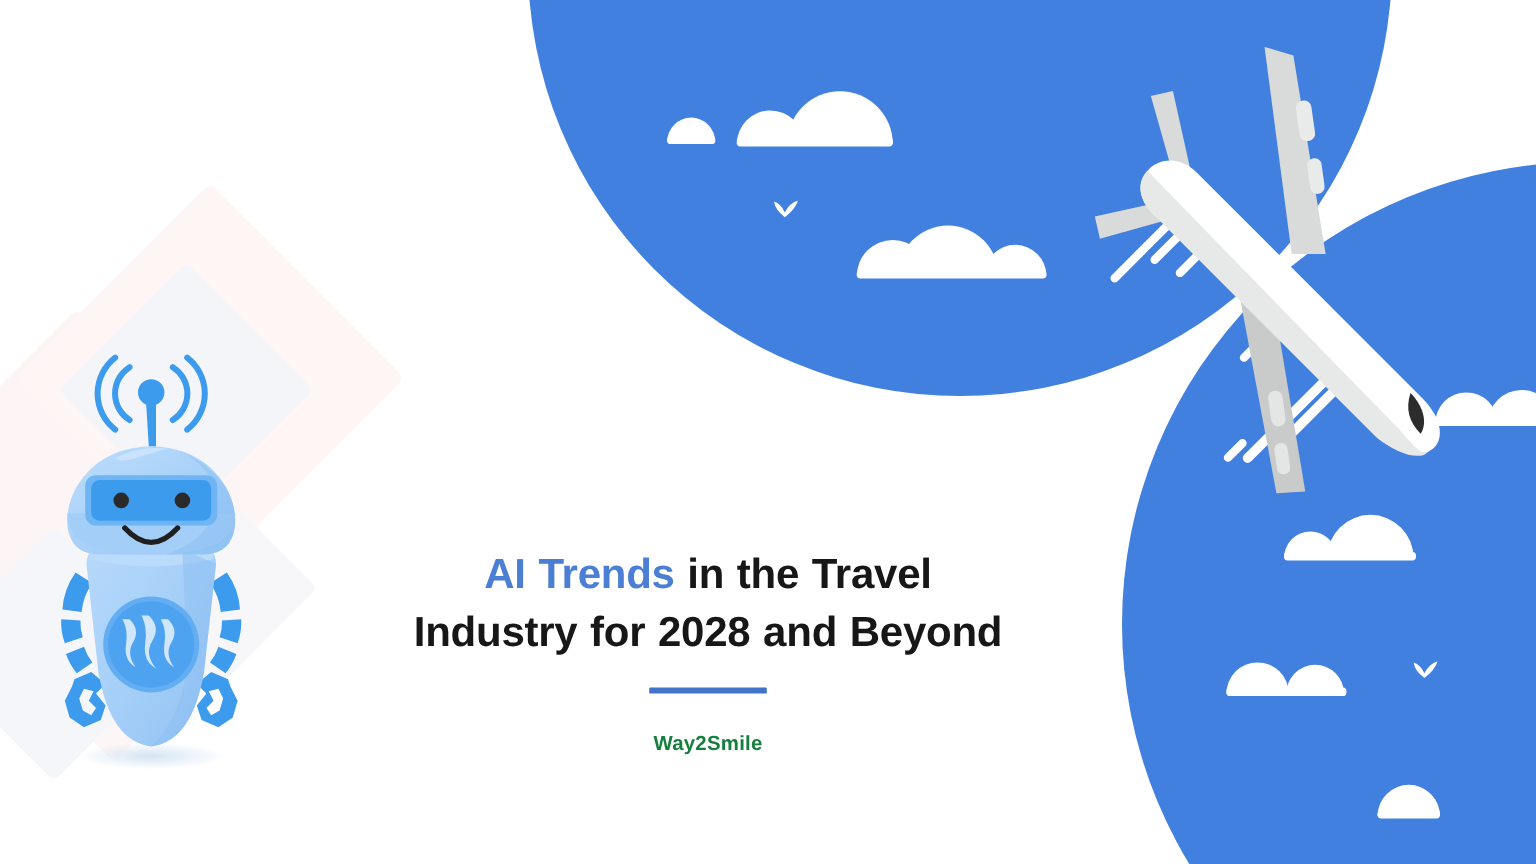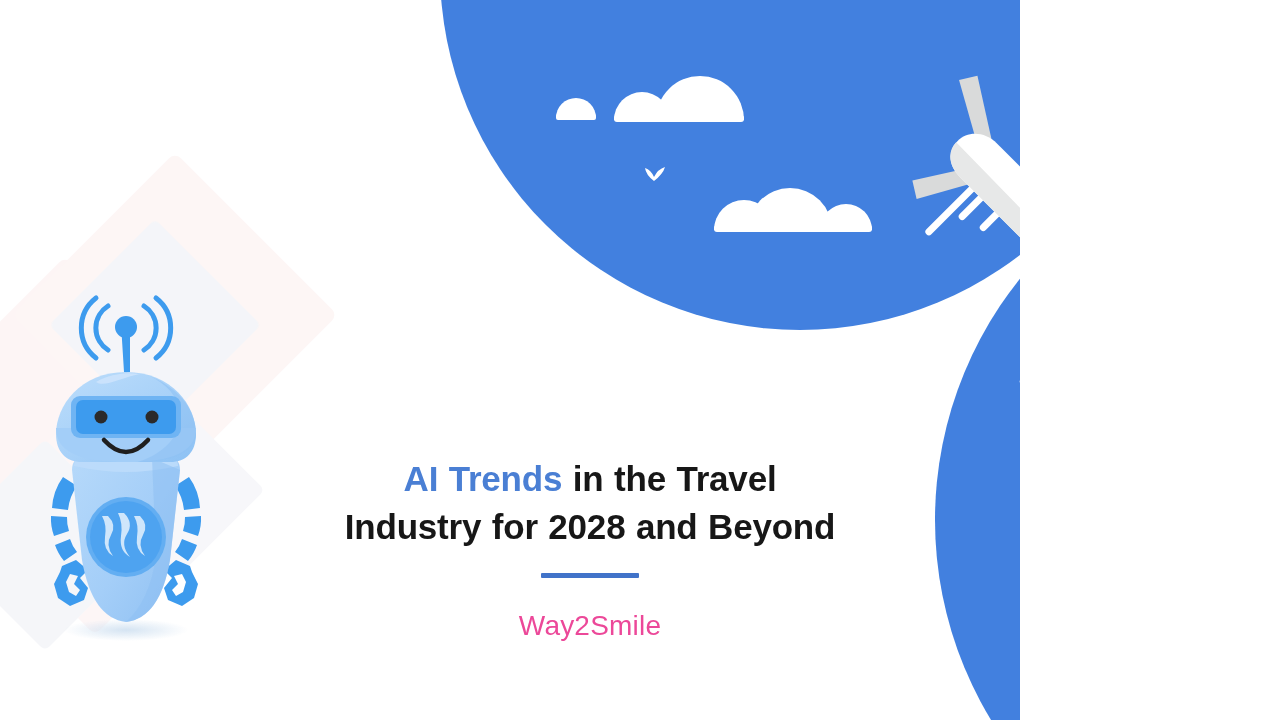--- a/index.html
+++ b/index.html
@@ -2,21 +2,21 @@
 <html><head>
 <meta charset="utf-8">
 <style>
   html,body{margin:0;padding:0;}
   body{
     width:1280px;height:720px;overflow:hidden;
     background:#ffffff;
     font-family:"Liberation Sans", sans-serif;
     position:relative;
   }
-  #stage{position:absolute;inset:0;width:1020px;height:720px;overflow:hidden;background:#fff;}
+  #stage{position:absolute;inset:0;width:1280px;height:720px;overflow:hidden;background:#fff;}
   .layer{position:absolute;inset:0;width:1280px;height:720px;}
   svg.layer{display:block;}
 
   
   #text-block{
     position:absolute;
     left:300px;top:455px;width:580px;
     text-align:center;
     z-index:40;
   }
@@ -31,23 +31,23 @@
   }
   #headline .accent{color:#4a7fd4;}
   #rule{
     width:98px;height:5px;
     background:#4173c9;
     margin:21px auto 0 auto;
     border-radius:1px;
   }
   #brand{
     margin:32px 0 0 0;
-    font-size:28px;
-    color:#ec4899;
-    font-weight:normal;
+    font-size:17px;
+    color:#15803d;
+    font-weight:bold;
     letter-spacing:0.2px;
   }
 </style>
 </head>
 <body>
 
 <div id="stage">
 
   <svg class="layer" viewBox="0 0 1280 720" width="1280" height="720" style="z-index:5">
     <defs>

